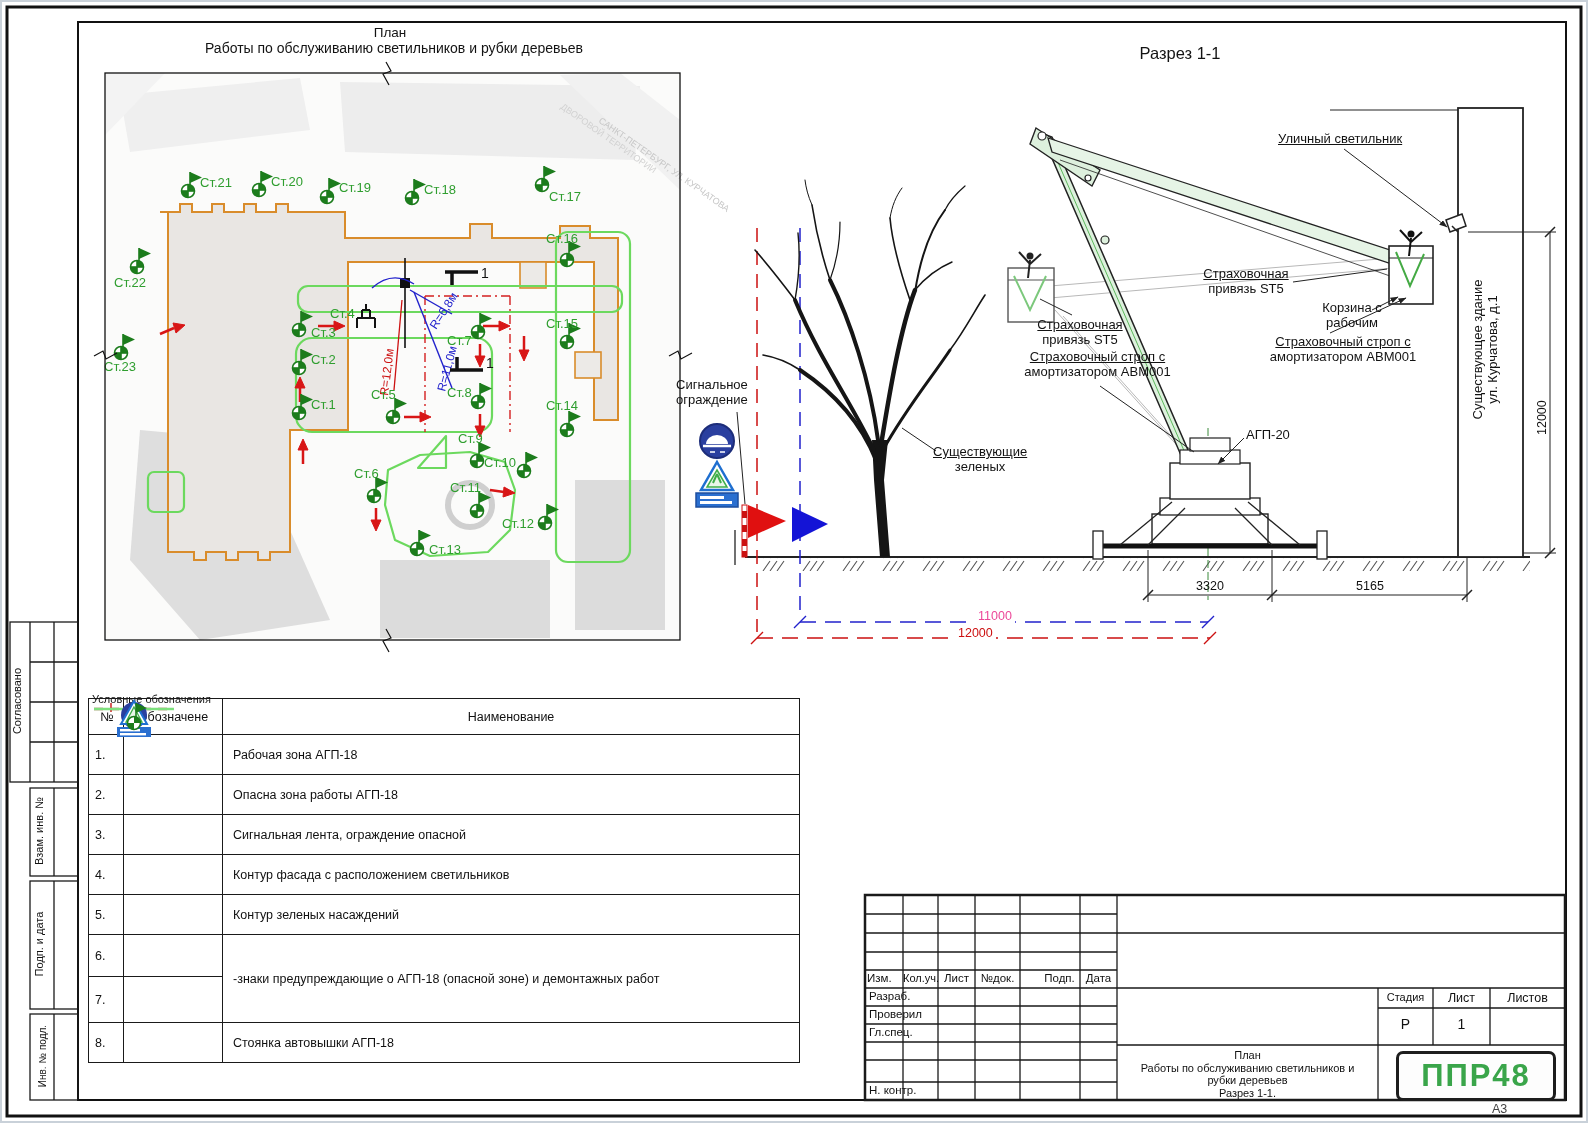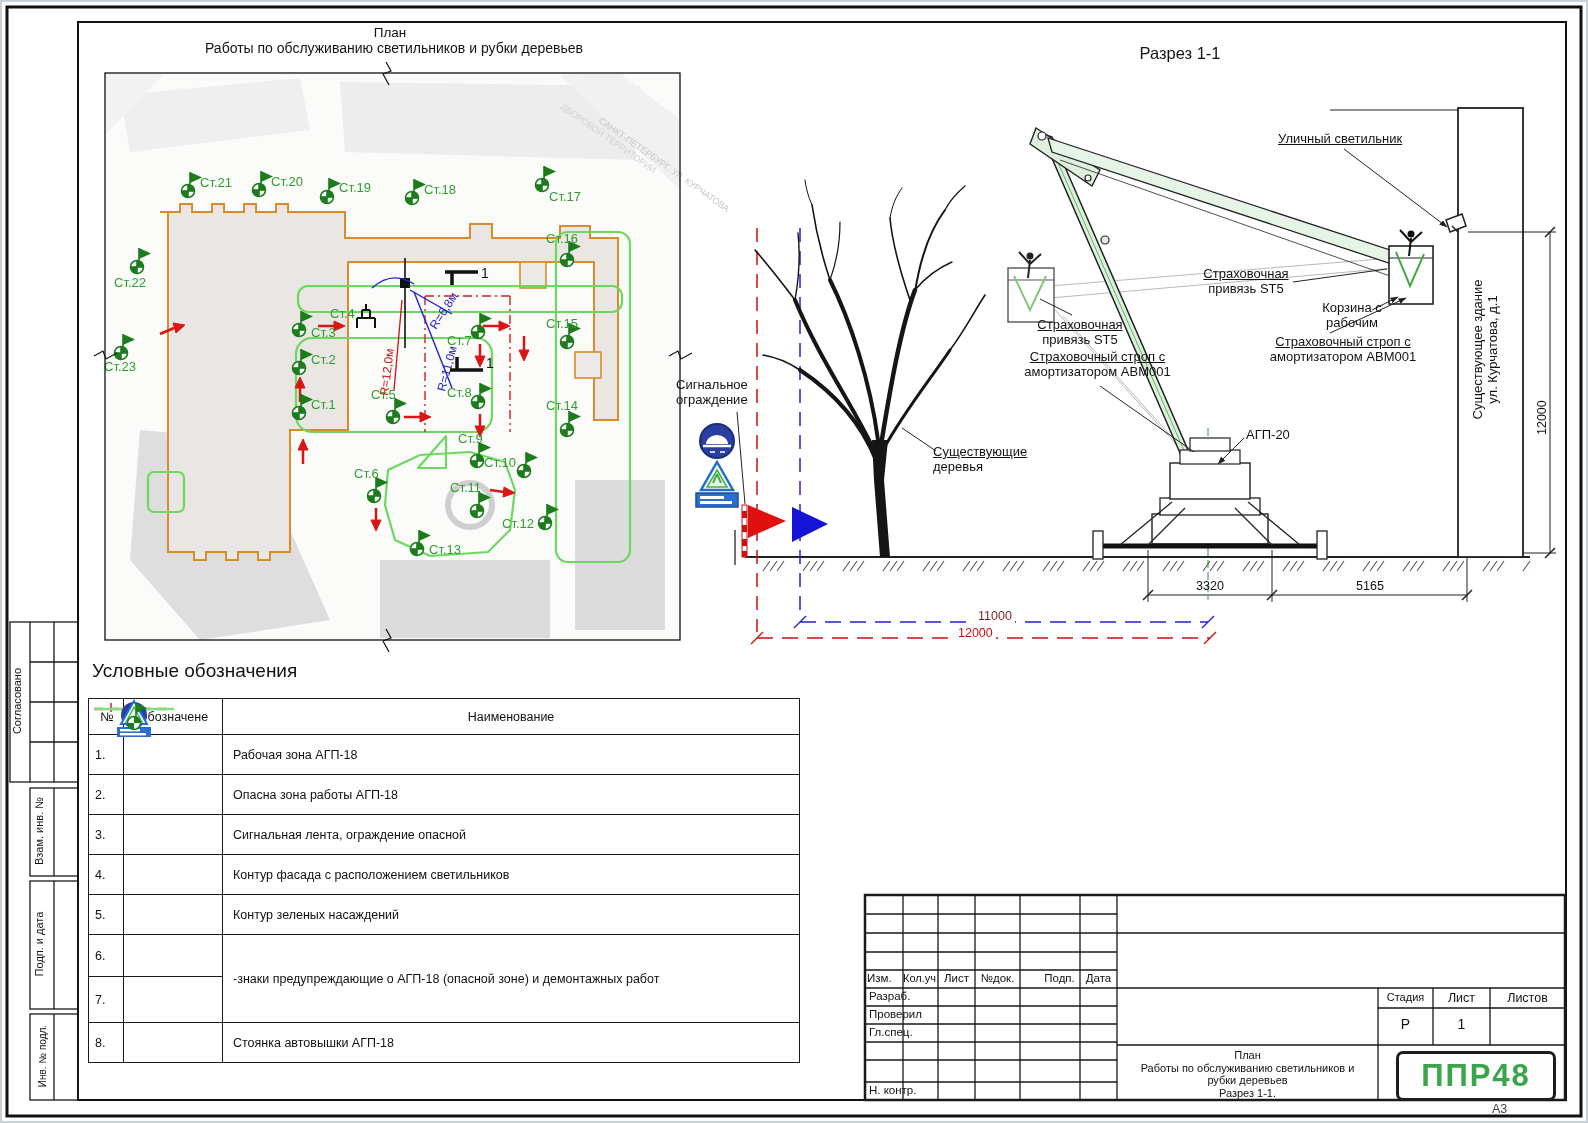--- a/index.html
+++ b/index.html
@@ -1,22 +1,22 @@
 <!DOCTYPE html>
 <html lang="ru"><head>
 <meta charset="utf-8">
 <style>
   html,body{margin:0;padding:0;background:#eef1f4;}
   .sheet{position:relative;width:1588px;height:1123px;background:#ffffff;overflow:hidden;
          font-family:"Liberation Sans",sans-serif;color:#111;}
   svg{position:absolute;left:0;top:0;}
-  .lbl{position:absolute;font:13px/15px "Liberation Sans",sans-serif;color:#131313;white-space:nowrap;}
+  .lbl{position:absolute;font:13px/15px "Liberation Sans",sans-serif;color:#131313;white-space:nowrap;text-align:center;}
   .ctr{text-align:center;}
   .u{text-decoration:underline;}
-  .blue{color:#7f1d1d;}
+  .blue{color:#ec4899;}
   .red{color:#cc1111;}
   .rot{transform:rotate(-90deg);transform-origin:0 0;}
   .vsm{font-size:11px;line-height:12px;}
   
   .stlb{fill:#2f9e2f;font:13px "Liberation Sans",sans-serif;}
   #stations line{stroke:#1c7c1c;stroke-width:1.6;}
   #stations circle{fill:#fff;stroke:#1c7c1c;stroke-width:1.6;}
   #stations .flagfill{fill:#1c7c1c;stroke:none;}
   #stations .q{fill:#1c7c1c;stroke:none;}
   
@@ -636,31 +636,31 @@
   <div>Корзина с</div>
       <div>рабочим</div>
 </div>
 <div class="lbl ctr" style="left:1258px;top:334px;width:170px">
   <div class="u">Страховочный строп с</div>
       <div>амортизатором АВМ001</div>
 </div>
 <div class="lbl" style="left:1246px;top:427px">АГП-20</div>
 <div class="lbl" style="left:933px;top:444px">
   <div class="u">Существующие</div>
-      <div>деревья</div>
+      <div>зеленых</div>
 </div>
 <div class="lbl ctr rot" style="left:1470px;top:462px;width:225px;font-size:13px">
   <div>Существующее здание</div>
       <div>ул. Курчатова, д.1</div>
 </div>
 
 <div class="dimlbl blue" style="left:975px;top:609px">11000</div>
 <div class="dimlbl red" style="left:955px;top:626px">12000</div>
 
-<div class="lbl" style="left:92px;top:663px;font-size:19px">Условные обозначения</div>
+<div class="lbl" style="left:92px;top:692px;font-size:11px">Условные обозначения</div>
 <table class="legend">
   <tbody>
         <tr style="height:36px">
     <td class="no ctr" style="width:24px;text-align:center">№</td>
     <td style="width:90px;text-align:center">Обозначене</td>
     <td style="width:568px;text-align:center">Наименование</td>
   </tr>
   <tr style="height:40px">
     <td class="no">1.</td>
     <td>

